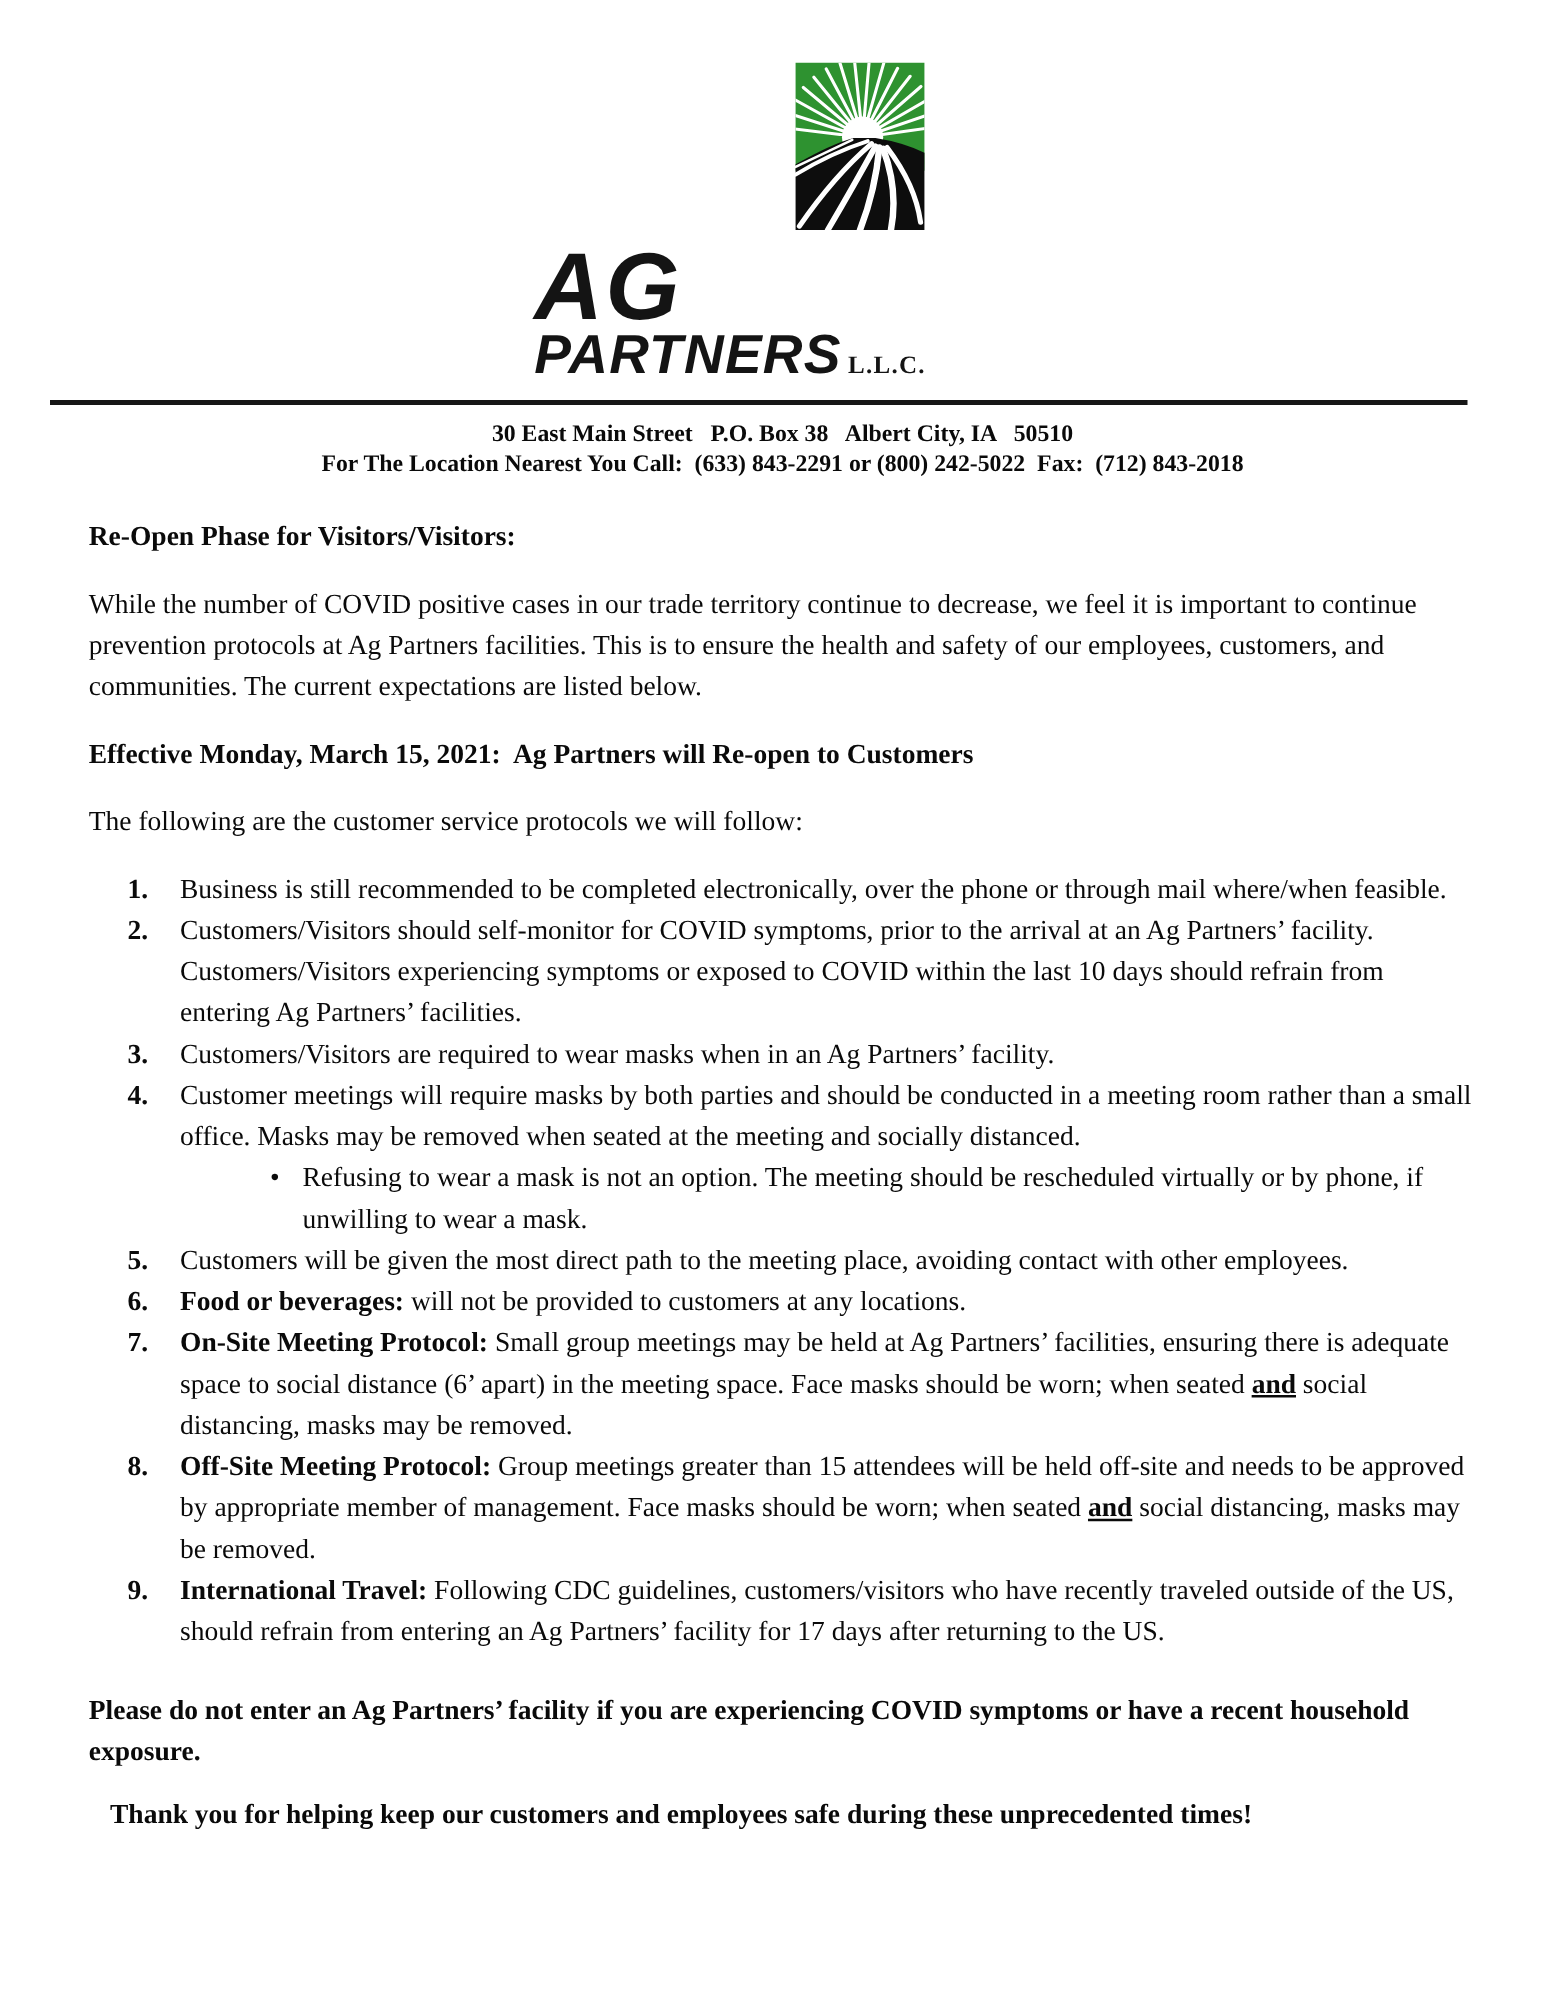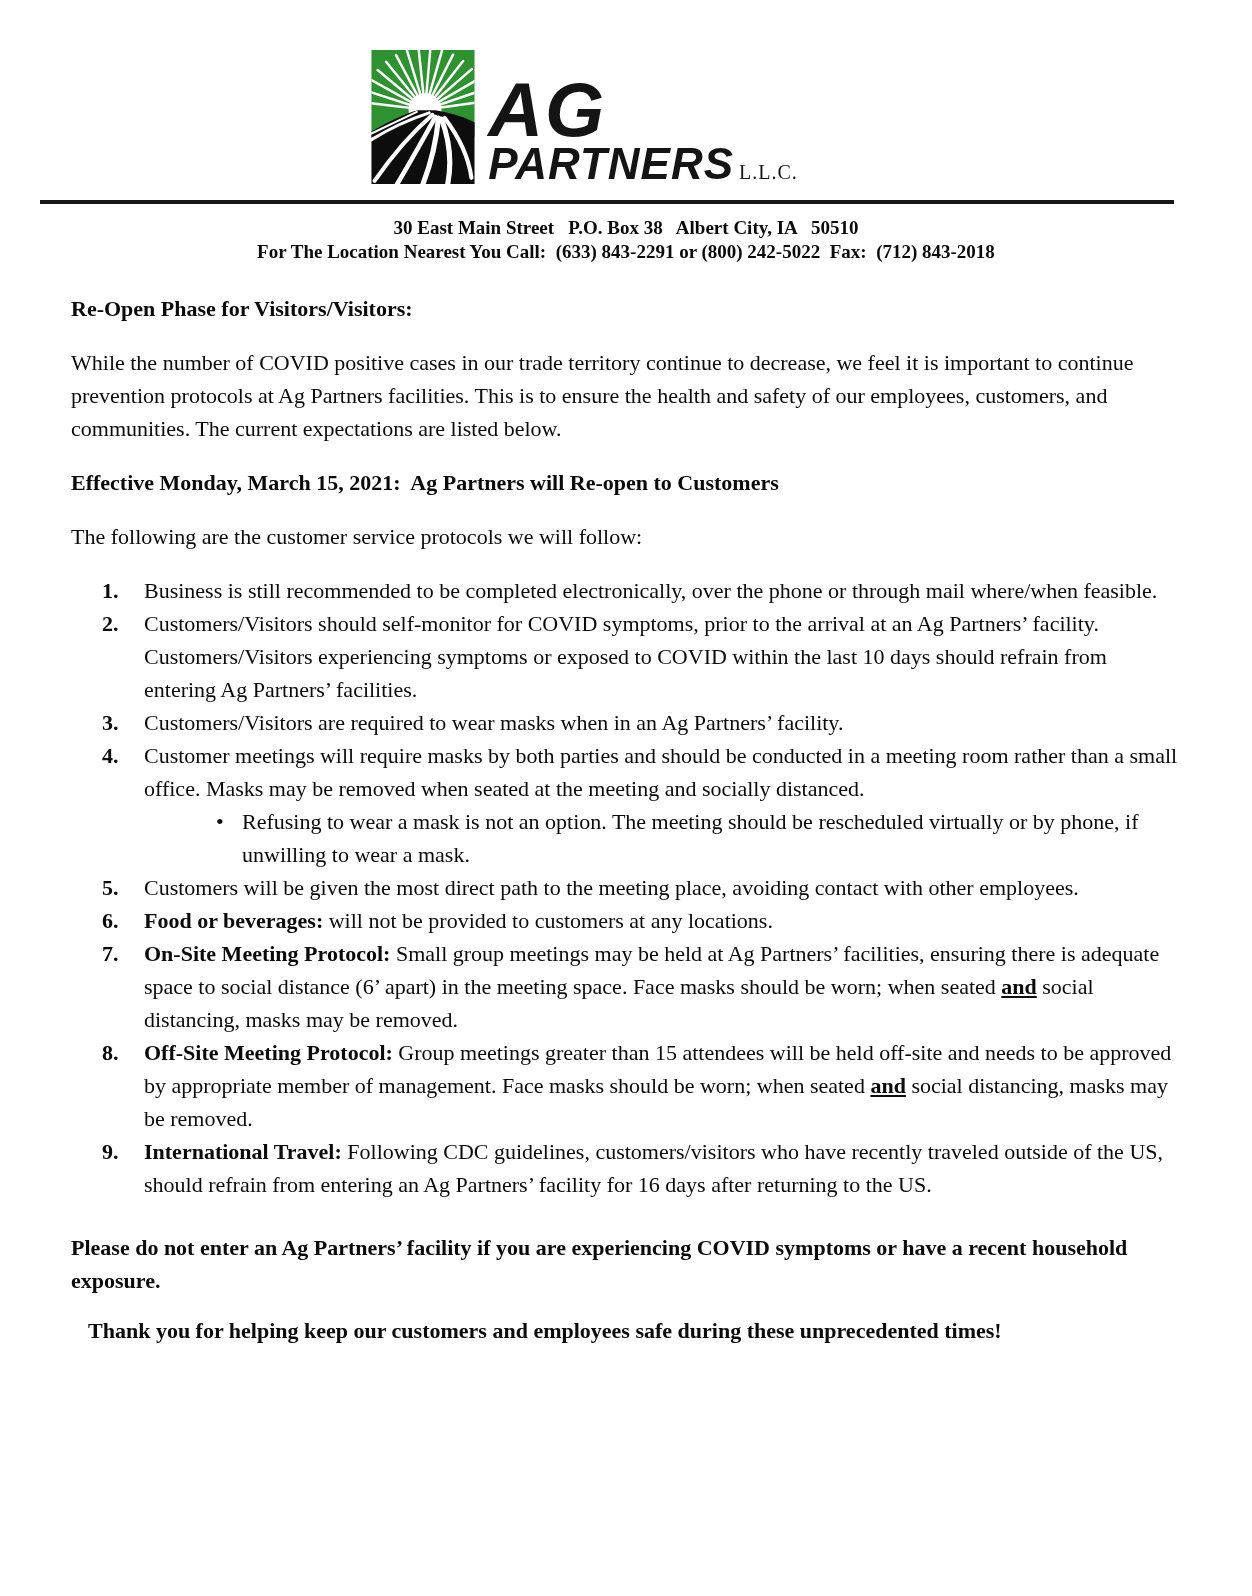--- a/index.html
+++ b/index.html
@@ -8,33 +8,33 @@
     width:1252px;height:1596px;
     background:#ffffff;
     color:#0a0a0a;
     font-family:"Liberation Serif",serif;
     box-sizing:border-box;
     overflow:hidden;
   }
   
   .letterhead{padding-top:50px;}
   .logo-wrap{display:flex;justify-content:center;transform:translateX(-42px);}
-  .logo{display:flex;align-items:flex-end;gap:12px;}
+  .logo{display:flex;align-items:flex-end;gap:12px;flex-direction:column;}
   .logo-icon{width:106px;height:134px;display:block;}
   .logo-text{
     font-family:"Liberation Sans",sans-serif;
     font-weight:900;font-style:italic;
     color:#141414;line-height:0.90;
   }
   .logo-ag{font-size:76px;letter-spacing:2px;}
   .logo-partners-row{display:flex;align-items:baseline;}
   .logo-partners{font-size:44px;letter-spacing:1px;}
   .logo-llc{
     font-family:"Liberation Serif",serif;
-    font-style:normal;font-weight:400;
+    font-style:normal;font-weight:700;
     font-size:20px;letter-spacing:1px;margin-left:5px;
   }
   .rule{border:none;border-top:4px solid #161616;margin:16px 78px 12px 40px;}
   .addr{
     text-align:center;font-weight:700;
     font-size:19px;line-height:24px;
     white-space:pre-wrap;
   }
   
   .body-content{
@@ -150,21 +150,21 @@
         <div class="list-row">
           <span class="num-marker">7.</span>
           <span class="item-text"><span class="b">On-Site Meeting Protocol:</span><span> Small group meetings may be held at Ag Partners’ facilities, ensuring there is adequate space to social distance (6’ apart) in the meeting space. Face masks should be worn; when seated </span><span class="b u">and</span><span> social distancing, masks may be removed.</span></span>
         </div>
         <div class="list-row">
           <span class="num-marker">8.</span>
           <span class="item-text"><span class="b">Off-Site Meeting Protocol:</span><span> Group meetings greater than 15 attendees will be held off-site and needs to be approved by appropriate member of management.  Face masks should be worn; when seated </span><span class="b u">and</span><span> social distancing, masks may be removed.</span></span>
         </div>
         <div class="list-row">
           <span class="num-marker">9.</span>
-          <span class="item-text"><span class="b">International Travel:</span><span> Following CDC guidelines, customers/visitors who have recently traveled outside of the US, should refrain from entering an Ag Partners’ facility for 16 days after returning to the US.</span></span>
+          <span class="item-text"><span class="b">International Travel:</span><span> Following CDC guidelines, customers/visitors who have recently traveled outside of the US, should refrain from entering an Ag Partners’ facility for 17 days after returning to the US.</span></span>
         </div>
       </div>
 
     <p class="closing-1">Please do not enter an Ag Partners’ facility if you are experiencing COVID symptoms or have a recent household exposure.</p>
     <p class="closing-2">Thank you for helping keep our customers and employees safe during these unprecedented times!</p>
   </main>
 
 </div>
 
 </body></html>

